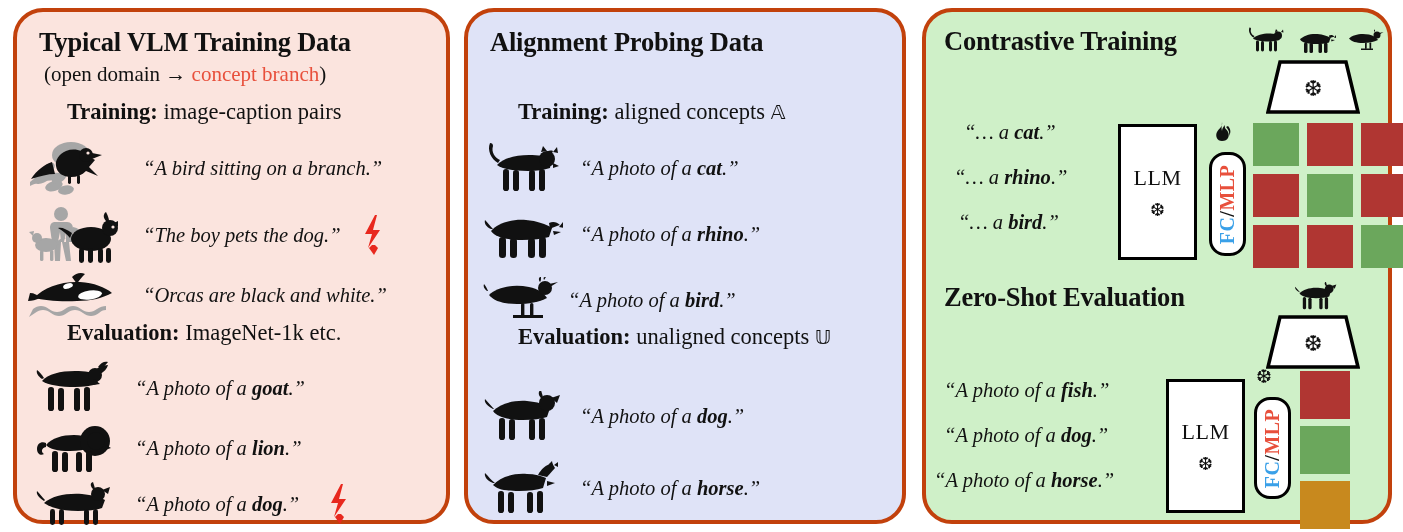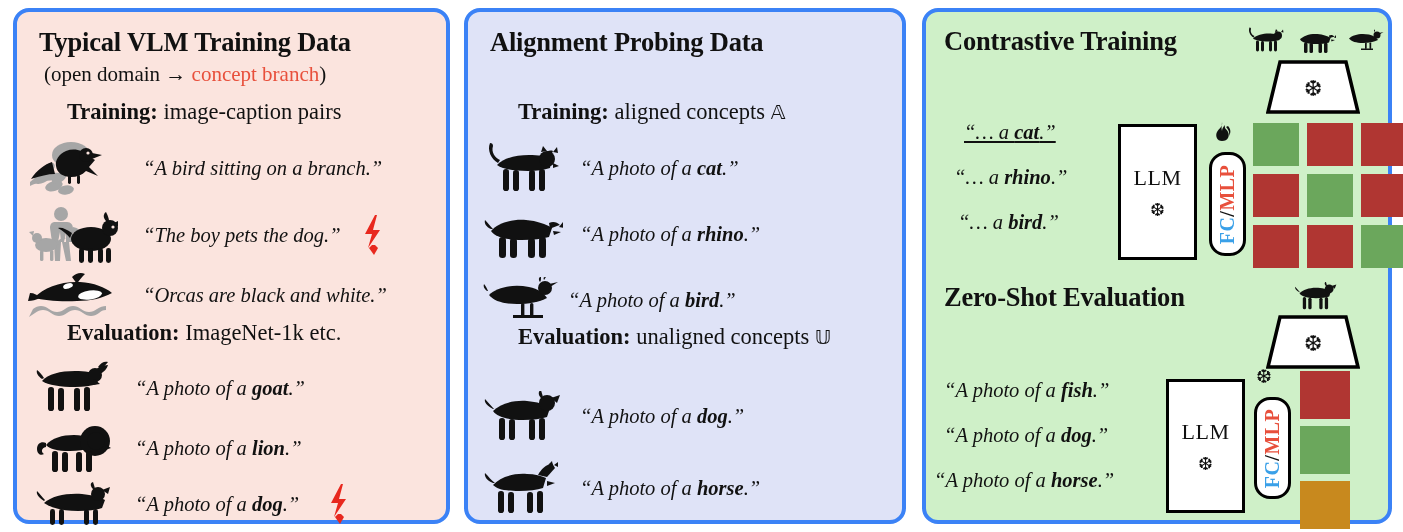--- a/index.html
+++ b/index.html
@@ -1,20 +1,20 @@
 <!DOCTYPE html>
 <html><head>
 <meta charset="utf-8">
 <style>
   html,body{margin:0;padding:0;background:#ffffff;}
   body{width:1403px;height:532px;overflow:hidden;
        font-family:"Liberation Serif","DejaVu Serif",serif;color:#111;}
   .figure{position:relative;width:1403px;height:532px;}
 
-  .panel{position:absolute;border:4px solid #3b82f6;border-radius:16px;box-sizing:border-box;}
+  .panel{position:absolute;border:4px solid #c2410c;border-radius:30px;box-sizing:border-box;}
   #panel-1{left:13px;top:8px;width:437px;height:516px;background:#FBE4DE;}
   #panel-2{left:464px;top:8px;width:442px;height:516px;background:#DFE3F7;}
   #panel-3{left:922px;top:8px;width:470px;height:516px;background:#CFF0C8;}
 
   .title{font-weight:bold;font-size:26.5px;letter-spacing:-0.2px;line-height:1;}
   .subtitle{font-size:21px;line-height:1;}
   .leak{color:#E8503C;}
   .sechead{font-size:22.5px;line-height:1;}
   .sechead b{font-weight:bold;margin-left:28px;}
   .cap{font-style:italic;font-size:20.5px;line-height:1;white-space:nowrap;}
@@ -391,21 +391,21 @@
       </span>
     </div>
 
     <div class="encbox" style="left:340px;top:48px;width:94px;height:54px;">
       <svg width="94" height="54" viewBox="0 0 94 54">
         <polygon points="14,2 80,2 92,52 2,52" fill="#fff" stroke="#000" stroke-width="3.5"></polygon>
         <text x="47" y="36" font-family="DejaVu Sans, sans-serif" font-size="22" text-anchor="middle" fill="#111">❆</text>
       </svg>
     </div>
 
-    <div class="cap" style="position:absolute;left:38px;top:110px;text-decoration:underline;">
+    <div class="cap" style="position:absolute;left:38px;top:110px;">
       <span>“… a </span><b>cat</b><span>.”</span>
     </div>
     <div class="cap" style="position:absolute;left:28px;top:155px;">
       <span>“… a </span><b>rhino</b><span>.”</span>
     </div>
     <div class="cap" style="position:absolute;left:32px;top:200px;">
       <span>“… a </span><b>bird</b><span>.”</span>
     </div>
 
     <div class="llmbox" style="left:192px;top:112px;width:73px;height:130px;">

